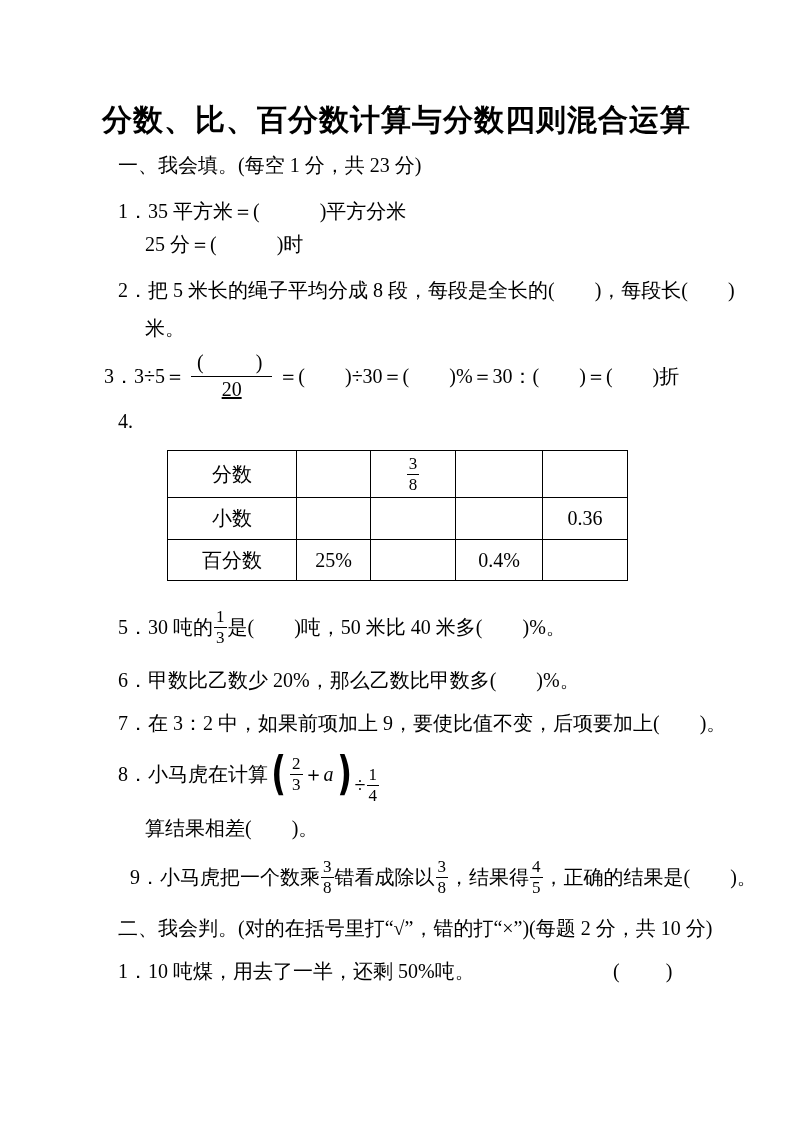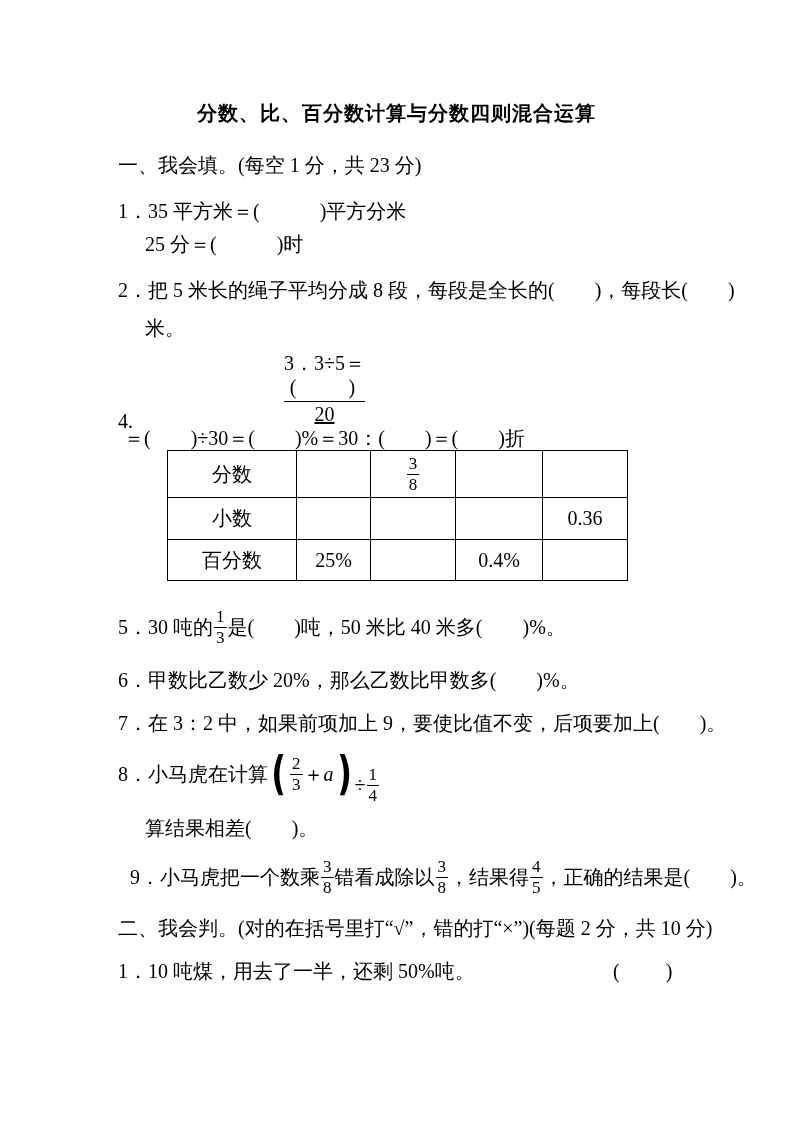--- a/index.html
+++ b/index.html
@@ -13,21 +13,21 @@
     font-size:20px;
     overflow:hidden;
   }
   .title{
     position:absolute;
     top:100px;left:0;width:100%;
     margin:0;
     text-align:center;
     font-family:"DejaVu Sans","Liberation Sans",sans-serif;
     font-weight:bold;
-    font-size:20px;
+    font-size:30px;
     letter-spacing:1px;
   }
   .line{
     position:absolute;
     margin:0;
     white-space:nowrap;
     line-height:1.3;
   }
   .line-flex{
     position:absolute;
@@ -87,21 +87,21 @@
   <h1 class="title">分数、比、百分数计算与分数四则混合运算</h1>
 
   <p class="line" style="top:152px;left:118px;font-family:Liberation Serif, serif;">一、我会填。(每空 1 分，共 23 分)</p>
 
   <p class="line" style="top:198px;left:118px;">1．35 平方米＝(　　　)平方分米</p>
   <p class="line" style="top:231px;left:145px;">25 分＝(　　　)时</p>
 
   <p class="line" style="top:277px;left:118px;">2．把 5 米长的绳子平均分成 8 段，每段是全长的(　　)，每段长(　　)</p>
   <p class="line" style="top:315px;left:145px;">米。</p>
 
-  <div class="line-flex" style="top:350px;left:124px;height:52px;flex-direction:column;">
+  <div class="line-flex" style="top:350px;left:104px;height:52px;">
     <span>3．3÷5＝</span>
     <span class="frac frac-blank">
       <span class="fnum">(　　)</span>
       <span class="fden">20</span>
     </span>
     <span>＝(　　)÷30＝(　　)%＝30：(　　)＝(　　)折</span>
   </div>
 
   <p class="line" style="top:408px;left:118px;">4.</p>
 

